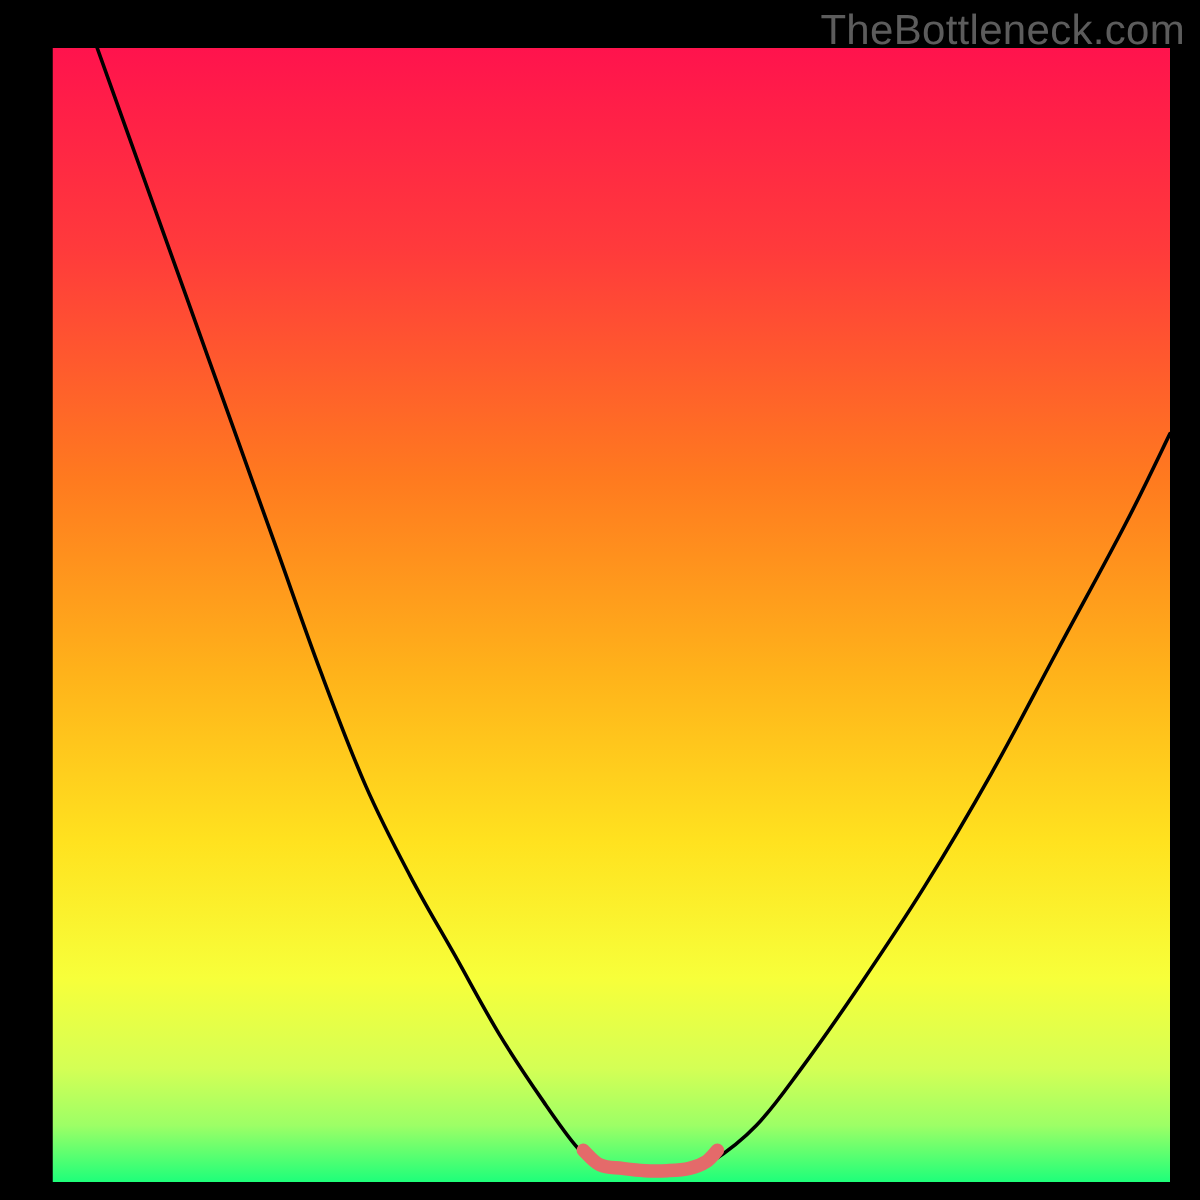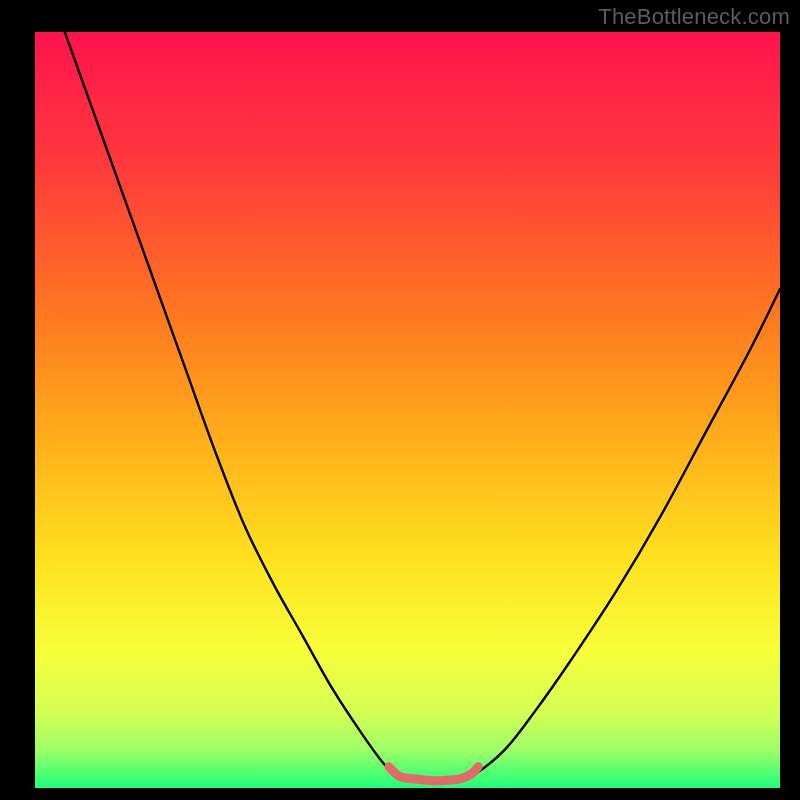--- a/index.html
+++ b/index.html
@@ -15,21 +15,21 @@
     position: relative;
     width: 800px;
     height: 800px;
     background: #000;
   }
   .watermark {
     position: absolute;
     top: 4px;
     right: 10px;
     color: #5c5c5c;
-    font-size: 22px;
+    font-size: 28px;
     font-weight: 500;
     letter-spacing: 0.2px;
     z-index: 10;
   }
   .plot-area {
     position: absolute;
     left: 35px;
     top: 32px;
     width: 745px;
     height: 756px;

